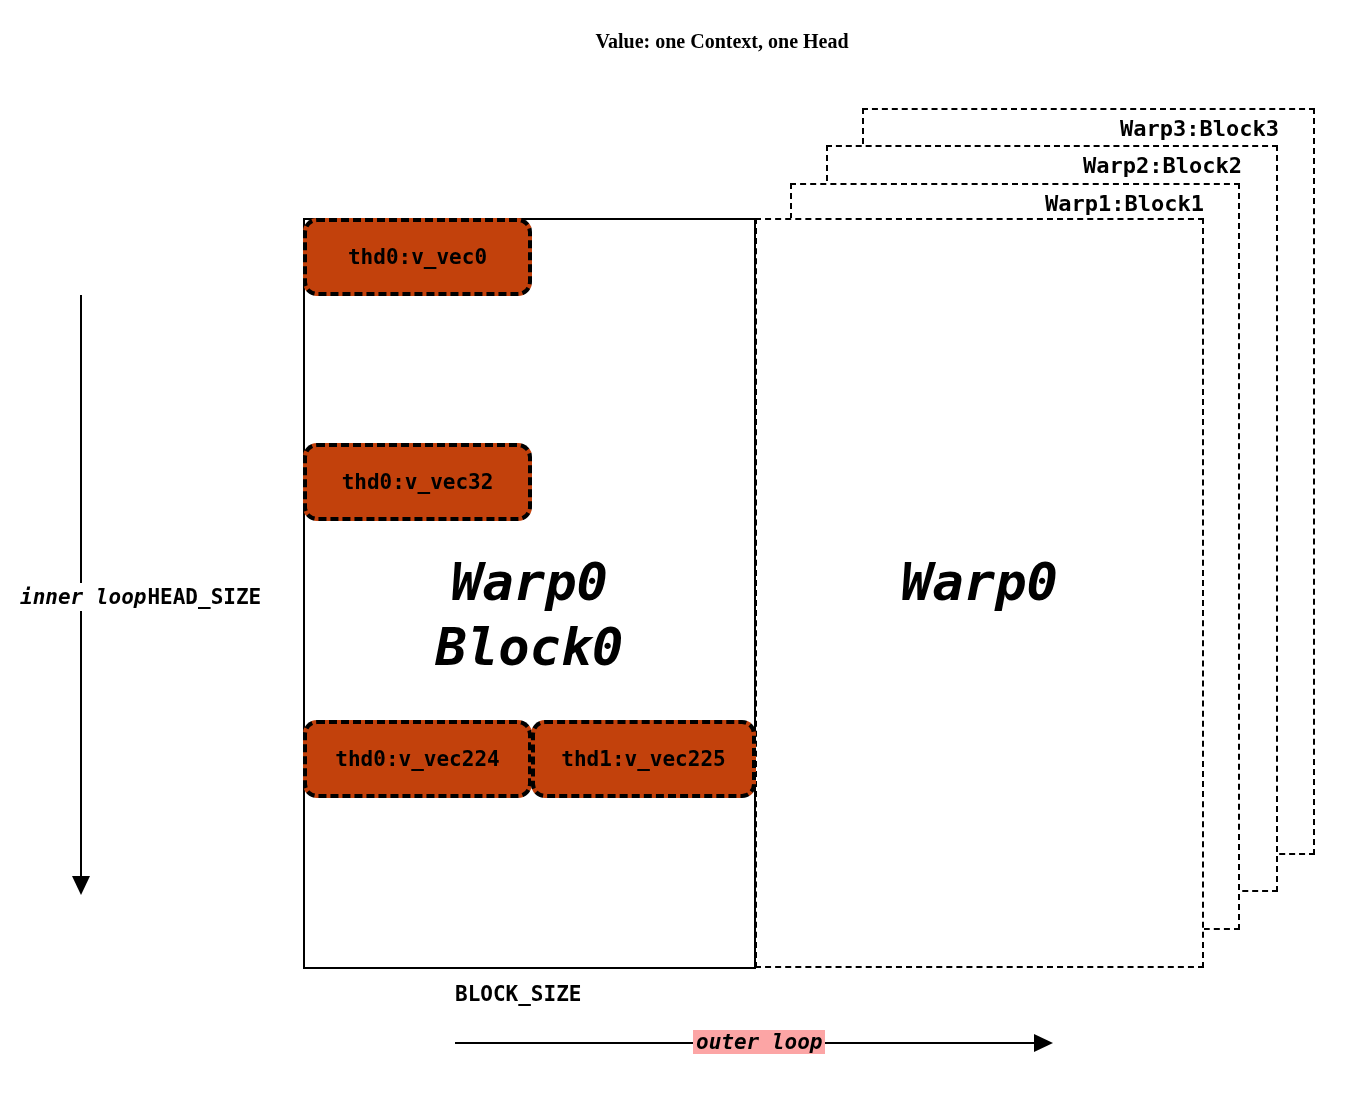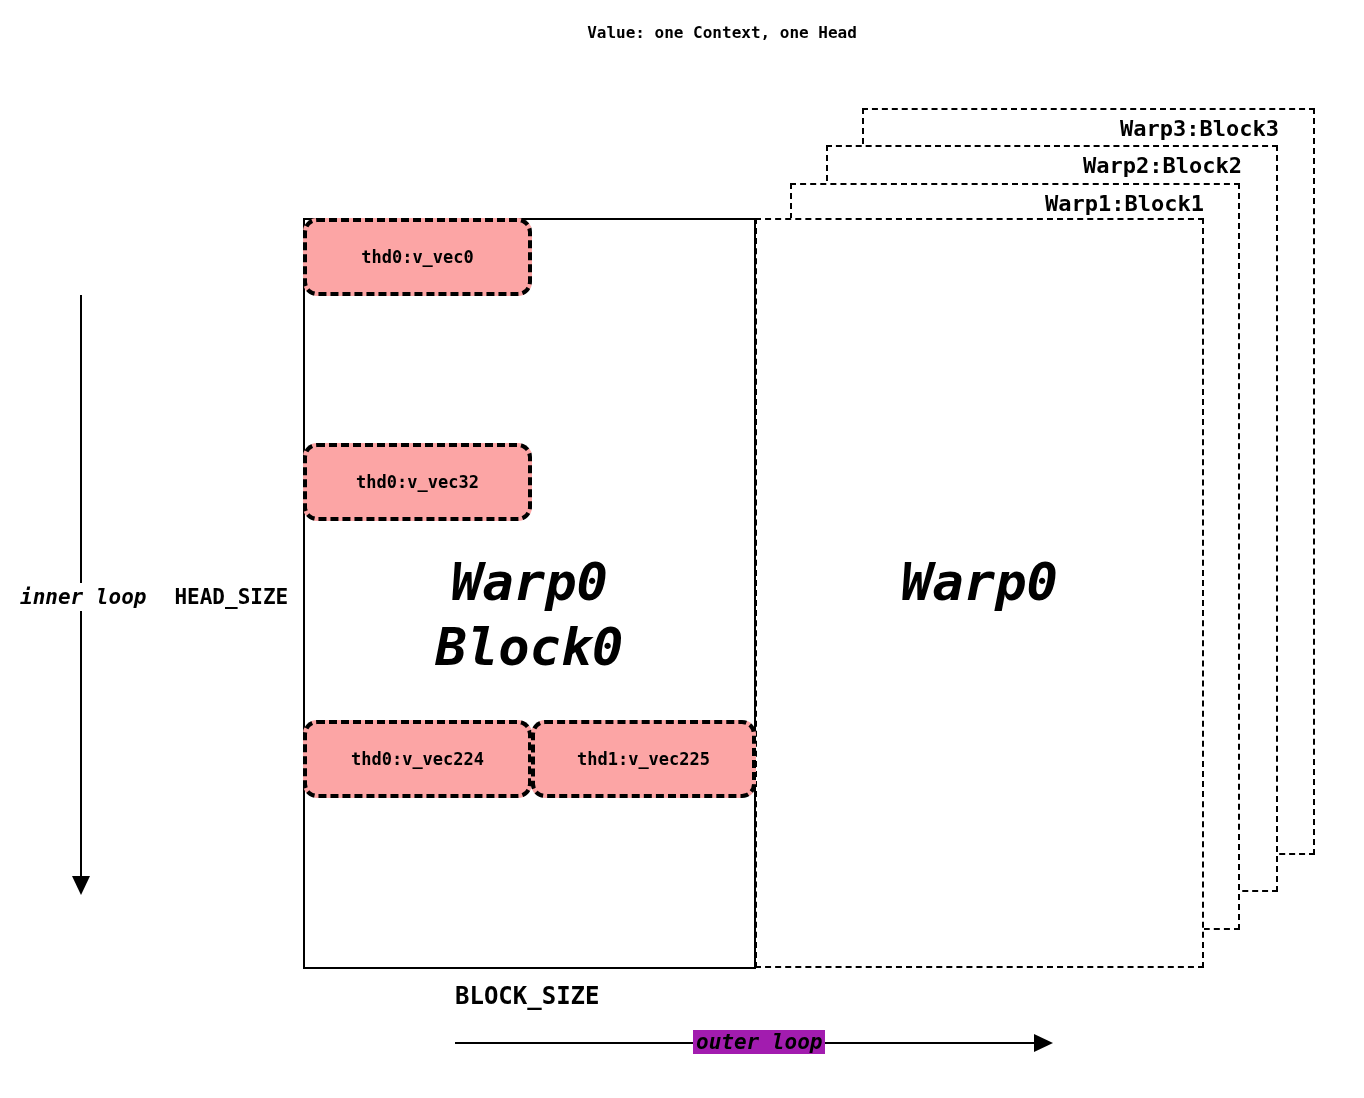--- a/index.html
+++ b/index.html
@@ -15,26 +15,27 @@
     color: #000;
   }
   .canvas {
     position: absolute;
     inset: 0;
     overflow: hidden;
   }
   .title {
     position: absolute;
     left: 722px;
-    top: 23px;
+    top: 30px;
     transform: translateX(-50%);
-    font-size: 16px;
+    font-size: 20px;
     font-weight: bold;
     white-space: nowrap;
     z-index: 7;
+    font-family: Liberation Serif, serif;
   }
   .box {
     position: absolute;
     background: #ffffff;
     box-sizing: border-box;
   }
   .dashed-fine { border: 2px dashed #000; }
   .solid { border: 2px solid #000; }
 
   #warp3  { left: 862px; top: 108px; width: 453px; height: 747px; z-index: 1; }
@@ -62,25 +63,25 @@
     font-style: italic;
     line-height: 1.25;
     white-space: nowrap;
   }
   .thd-box {
     position: absolute;
     box-sizing: border-box;
     height: 78px;
     border: 4px dashed #000;
     border-radius: 14px;
-    background: #fca5a5;
+    background: #c2410c;
     display: flex;
     align-items: center;
     justify-content: center;
-    font-size: 17px;
+    font-size: 21px;
     font-weight: bold;
     white-space: nowrap;
   }
   .col-a { left: -2px;  width: 229px; }
   .col-b { left: 226px; width: 225px; }
   .row-0 { top: -2px;  }
   .row-1 { top: 223px; }
   .row-2 { top: 500px; }
 
   
@@ -108,28 +109,28 @@
     left: 20px;
     top: 583px;
     font-size: 21px;
     font-weight: bold;
     background: #ffffff;
     padding: 2px 0;
     white-space: nowrap;
     z-index: 7;
   }
   .inner-label .it { font-style: italic; }
-  .inner-label .size { margin-left: 28px; }
+  .inner-label .size { margin-left: 1px; }
 
   
   .block-size {
     position: absolute;
     left: 455px;
     top: 982px;
-    font-size: 24px;
+    font-size: 21px;
     font-weight: bold;
     z-index: 6;
     white-space: nowrap;
   }
   .h-line {
     position: absolute;
     left: 455px;
     top: 1042px;
     width: 580px;
     height: 2px;
@@ -146,21 +147,21 @@
     border-left: 19px solid #000;
     z-index: 6;
   }
   .outer-label {
     position: absolute;
     left: 693px;
     top: 1030px;
     font-size: 21px;
     font-weight: bold;
     font-style: italic;
-    background: #a21caf;
+    background: #fca5a5;
     padding: 0 3px;
     white-space: nowrap;
     z-index: 7;
   }
 </style>
 </head>
 <body>
 
 <div class="canvas">
 

